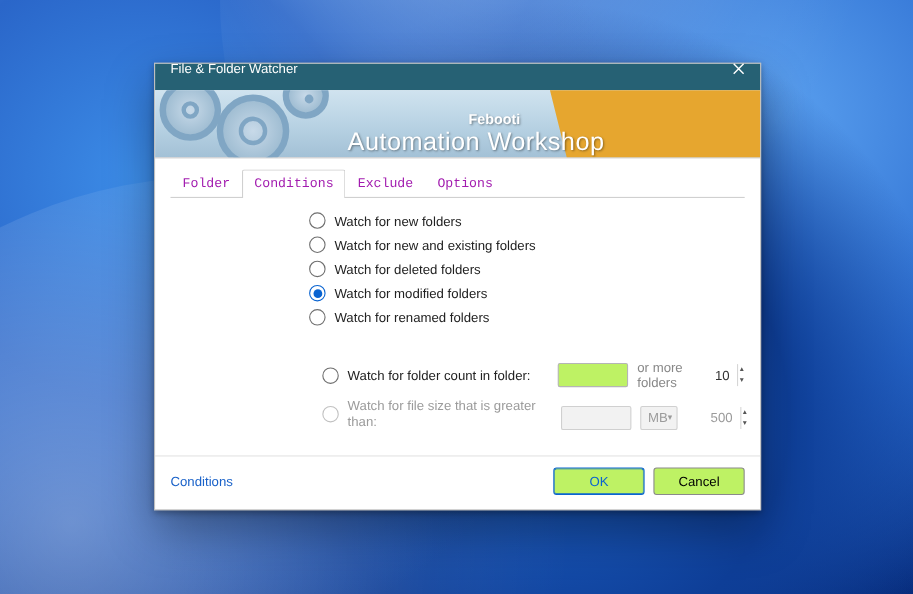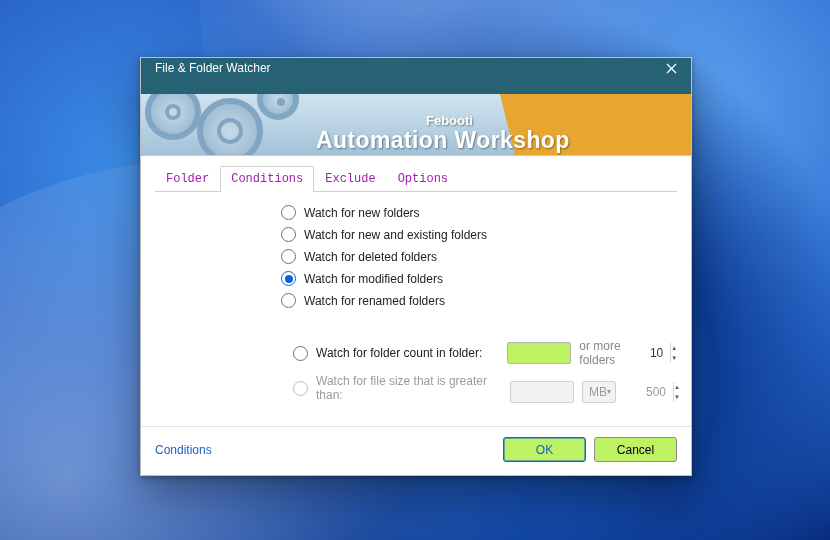--- a/index.html
+++ b/index.html
@@ -31,21 +31,21 @@
       position: absolute;
       left: 140px; top: 57px;
       width: 552px;
       background: #ffffff;
       box-shadow: 0 18px 40px rgba(0,0,0,0.35), 0 2px 6px rgba(0,0,0,0.3);
       border: 1px solid rgba(0,0,0,0.25);
     }
     .titlebar {
       background: #266174;
       color: #fff;
-      height: 36px;
+      height: 24px;
       display: flex; align-items: center;
       padding: 0 8px 16px 14px;
       font-size: 12px;
     }
     .title-text { flex: 1; }
     .close-btn {
       width: 40px; height: 30px;
       display: flex; align-items: center; justify-content: center;
       margin-right: -8px;
       cursor: pointer;
@@ -81,21 +81,21 @@
       border-radius: 0 0 18px 18px;
     }
     .banner-text {
       position: absolute;
       left: 175px; top: 20px;
       color: #fff;
       text-shadow: 1px 1px 2px rgba(0,0,0,0.4);
       line-height: 1.05;
     }
     .banner-brand { font-size: 13px; font-weight: 600; margin-left: 110px; }
-    .banner-main { font-size: 23px; font-weight: 700; letter-spacing: 0.4px; }
+    .banner-main { font-size: 23px; font-weight: 400; letter-spacing: 0.4px; }
     .body {
       padding: 9px 14px 0 14px;
       font-size: 12px;
       color: #222;
     }
     .tabs { display: flex; border-bottom: 1px solid #d0d0d0; }
     .tab {
       padding: 5px 10px 6px 10px;
       border: 1px solid transparent;
       border-bottom: none;

